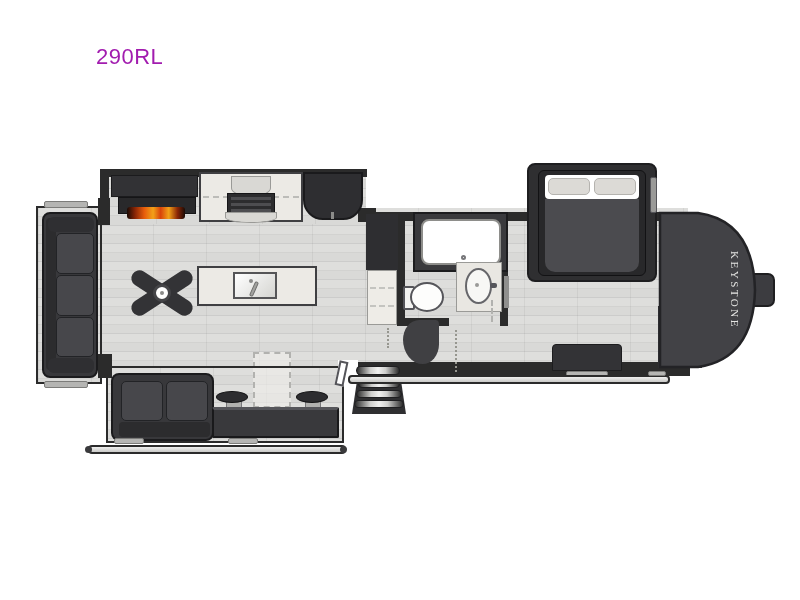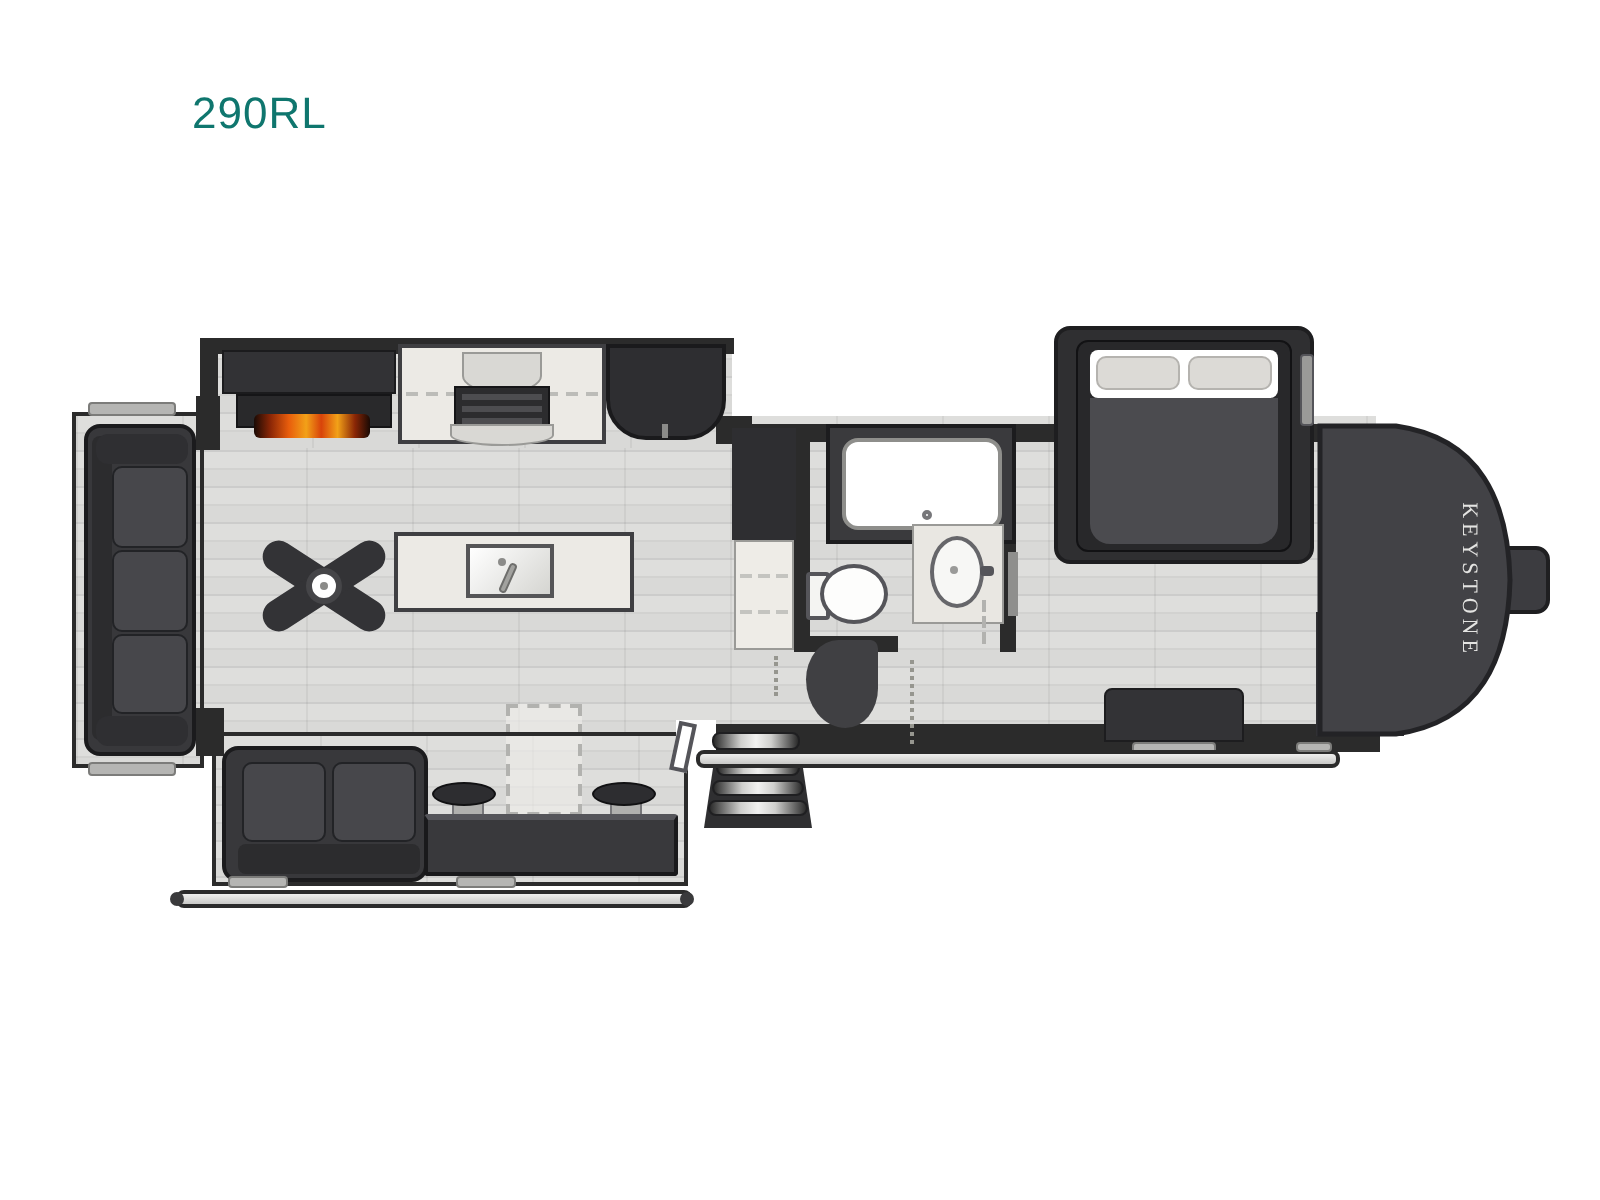--- a/index.html
+++ b/index.html
@@ -13,21 +13,21 @@
   .wall{background:#2b2b2b;}
   .darkfurn{background:#38383b;border:2px solid #1b1b1d;border-radius:8px;}
   .cushion{background:#47474b;border:1px solid #222326;border-radius:5px;}
   .graytab{background:#b5b5b3;border:1px solid #7c7c7a;border-radius:2px;}
   .counter{background:#eceae5;border:2px solid #3f3f42;}
   .awning{background:linear-gradient(180deg,#efefee,#c9c9c7);border:2px solid #2b2b2b;border-radius:4px;}
   .stepbar{background:linear-gradient(90deg,#2b2b2b,#cfcfcd 32%,#f1f1f0 50%,#cfcfcd 68%,#2b2b2b);
            border:1px solid #1f1f21;border-radius:4px;}
   .dash-v{border-left:2px dashed #b2b2af;}
   .dot-v{border-left:2px dotted #96968f;}
-  #title{position:absolute;left:96px;top:44px;font-size:22px;letter-spacing:0.5px;color:#0f766e;}
+  #title{position:absolute;left:96px;top:44px;font-size:22px;letter-spacing:0.5px;color:#a21caf;}
 </style>
 </head>
 <body>
 
 <div id="stage">
 
   <div id="title">290RL</div>
 
   <div class="abs floor" style="left:100px;top:208px;width:588px;height:164px;"></div>
   <div class="abs floor" style="left:103px;top:171px;width:263px;height:53px;"></div>

